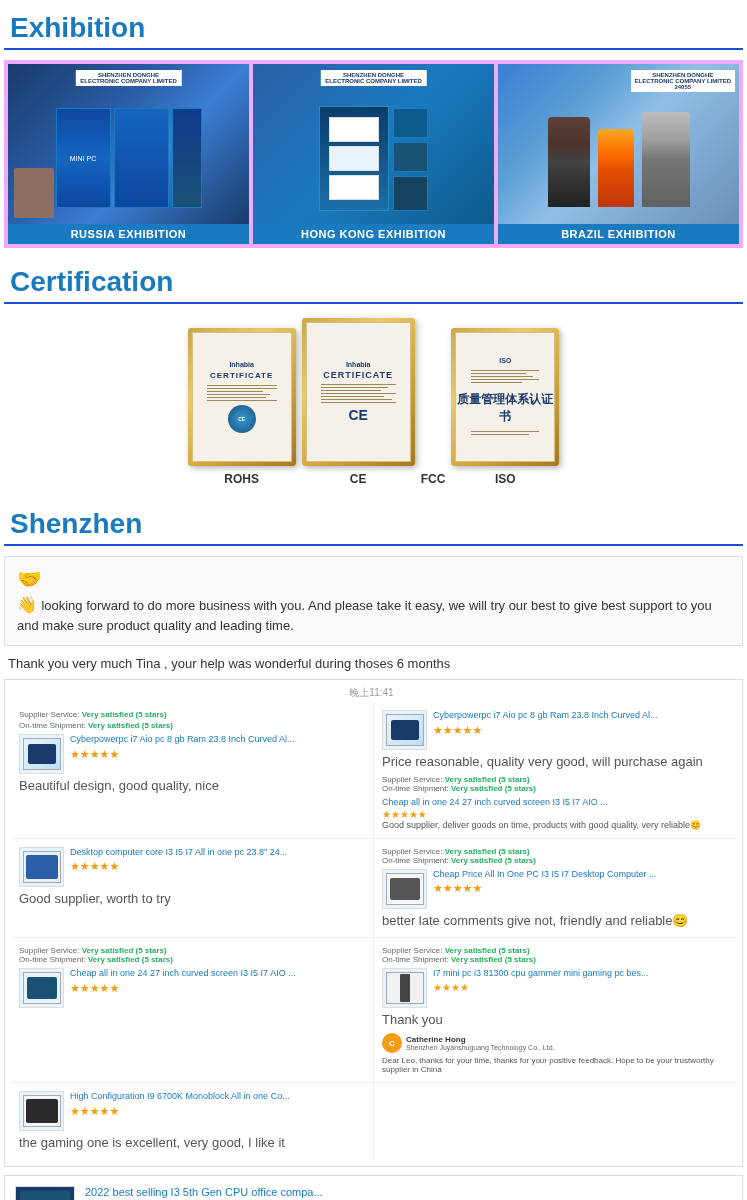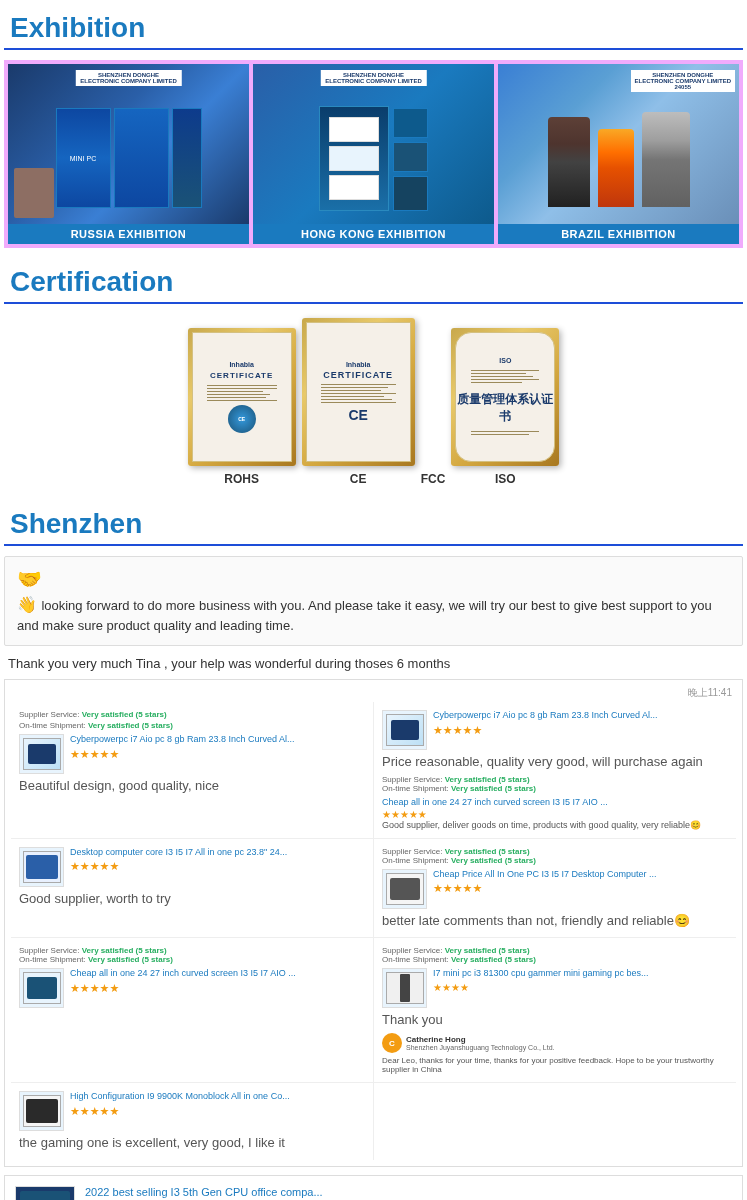--- a/index.html
+++ b/index.html
@@ -101,21 +101,21 @@
       display: flex;
       align-items: center;
       justify-content: center;
       flex-direction: column;
       border: 1px solid #d4c080;
     }
     .cert-inner.rohs { width: 100px; height: 130px; }
     .cert-inner.ce { width: 105px; height: 140px; }
     .cert-inner.fcc { width: 120px; height: 155px; }
     .cert-inner.threeC { width: 112px; height: 145px; }
-    .cert-inner.iso { width: 100px; height: 130px; border-radius: 16px; }
+    .cert-inner.iso { width: 100px; height: 130px; }
     .cert-label {
       font-size: 12px;
       font-weight: bold;
       color: #333;
       margin-top: 6px;
       text-align: center;
     }
 
     
     .feedback-section {
@@ -223,21 +223,21 @@
     }
     .bottom-review-title {
       font-size: 11px;
       color: #1a7abf;
       margin-bottom: 3px;
     }
 
     .time-stamp {
       font-size: 10px;
       color: #999;
-      text-align: right;
+      text-align: center;
       padding-right: 4px;
       margin-bottom: 2px;
     }
   </style>
 </head>
 <body>
 
 <div class="exhibition-section">
   <div class="section-title">Exhibition</div>
   <div class="exhibition-images">
@@ -455,21 +455,21 @@
           <div class="review-product-img">
             <div style="width:38px;height:32px;background:#f5f5f5;border:1px solid #aaa;display:flex;align-items:center;justify-content:center;">
               <div style="width:30px;height:22px;background:#555;border-radius:2px;"></div>
             </div>
           </div>
           <div class="review-product-info">
             <div class="review-product-name">Cheap Price All In One PC I3 I5 I7 Desktop Computer ...</div>
             <div class="stars">★★★★★</div>
           </div>
         </div>
-        <div class="review-comment">better late comments than not, friendly and reliable😊</div>
+        <div class="review-comment">better late comments give not, friendly and reliable😊</div>
       </div>
 
       <div class="review-card">
         <div style="font-size:8px;color:#666;">
           <span>Supplier Service: </span><span style="color:#27ae60;font-weight:bold;">Very satisfied  (5 stars)</span>
         </div>
         <div style="font-size:8px;color:#666;margin-bottom:4px;">
           <span>On-time Shipment: </span><span style="color:#27ae60;font-weight:bold;">Very satisfied  (5 stars)</span>
         </div>
         <div class="review-product-row">
@@ -515,21 +515,21 @@
       </div>
 
       <div class="review-card">
         <div class="review-product-row">
           <div class="review-product-img">
             <div style="width:38px;height:32px;background:#f5f5f5;border:1px solid #aaa;display:flex;align-items:center;justify-content:center;">
               <div style="width:32px;height:24px;background:#2a2a2a;border-radius:2px;"></div>
             </div>
           </div>
           <div class="review-product-info">
-            <div class="review-product-name">High Configuration I9 9900K Monoblock All in one Co...</div>
+            <div class="review-product-name">High Configuration I9 6700K Monoblock All in one Co...</div>
             <div class="stars">★★★★★</div>
           </div>
         </div>
         <div class="review-comment">the gaming one is excellent, very good, I like it</div>
       </div>
 
       <div class="review-card"></div>
     </div>
   </div>
 

